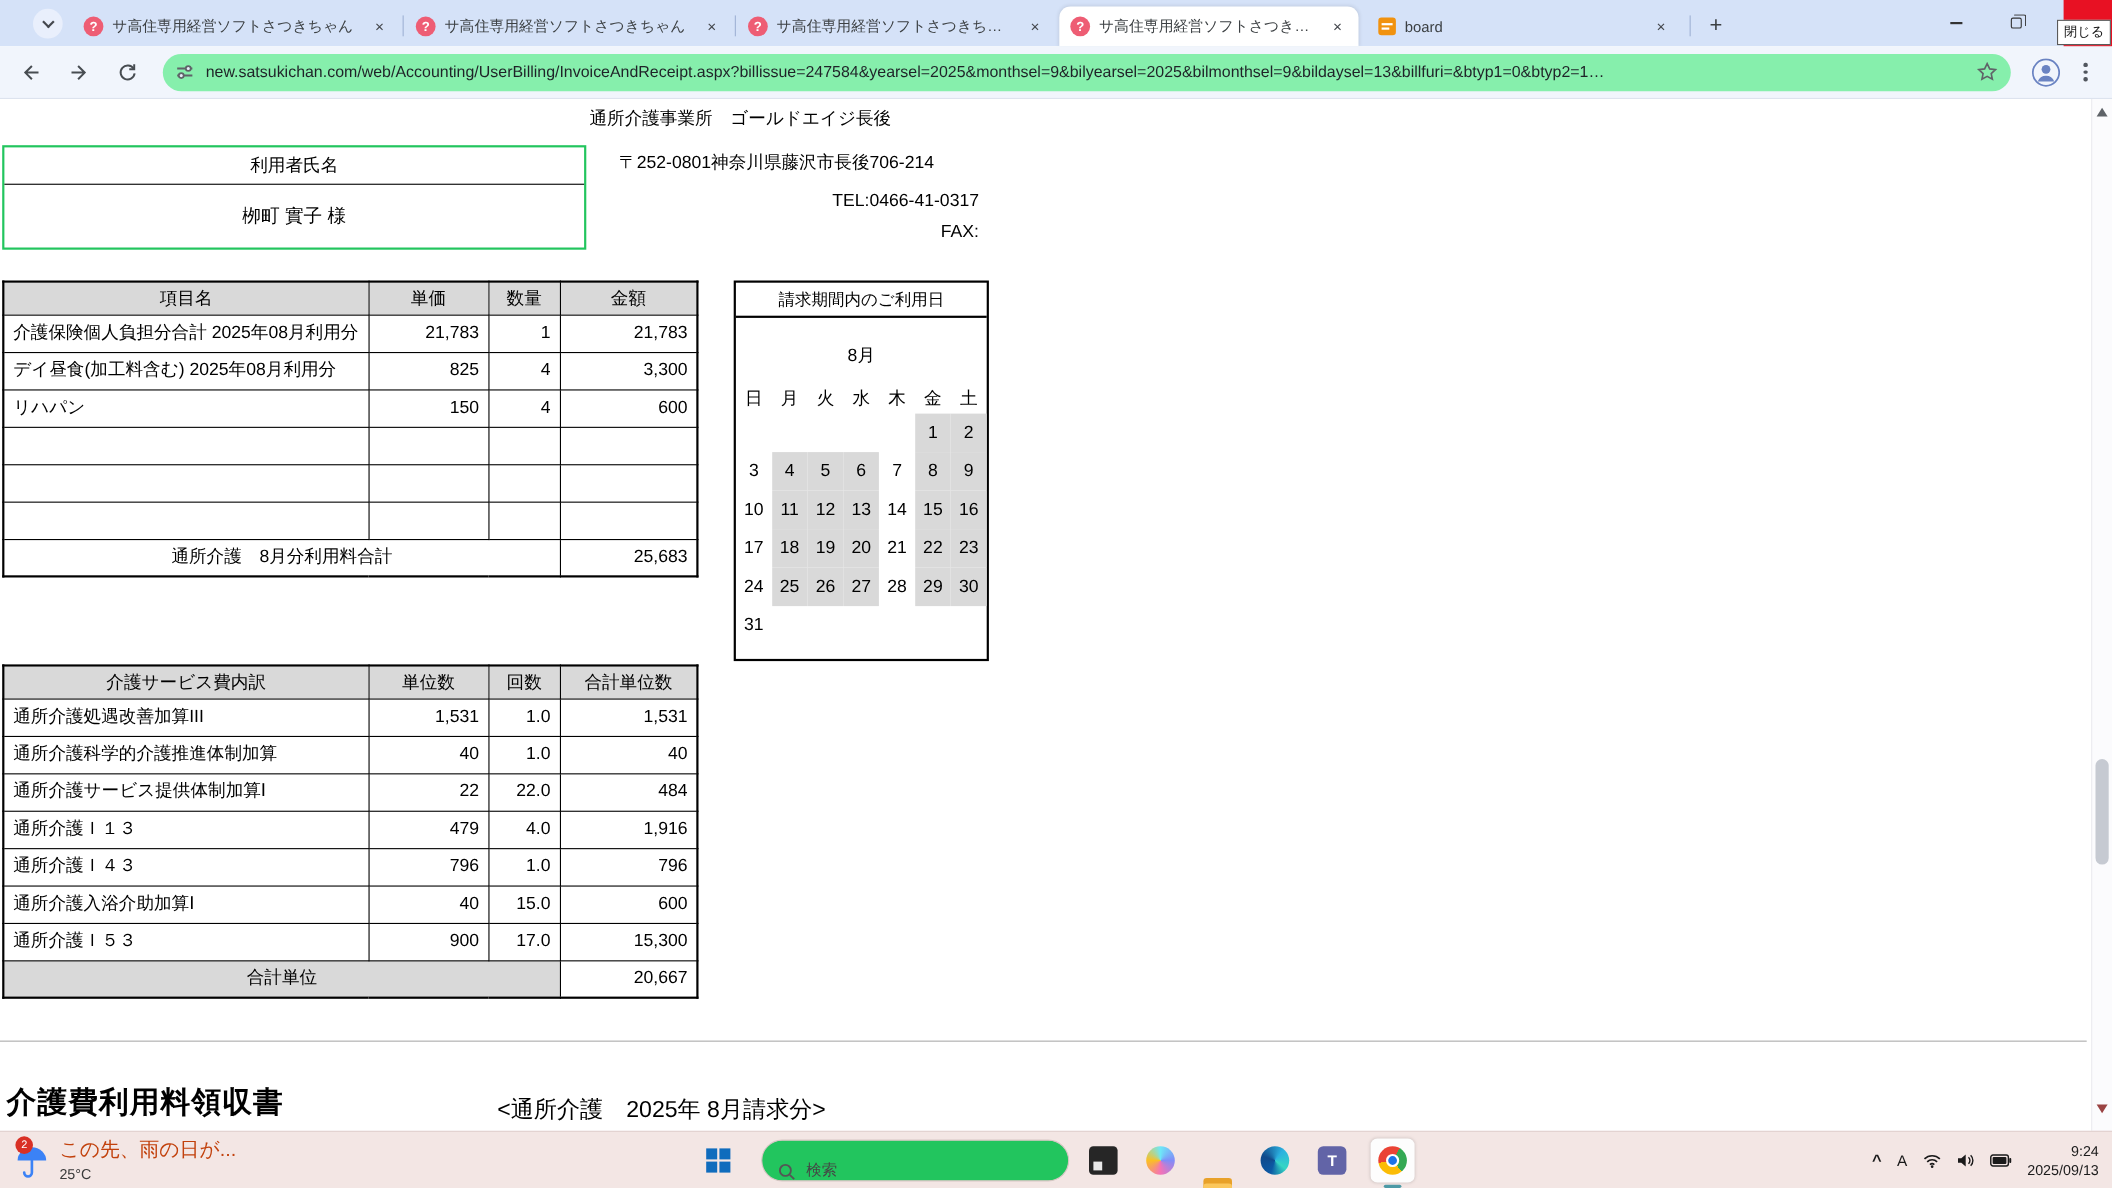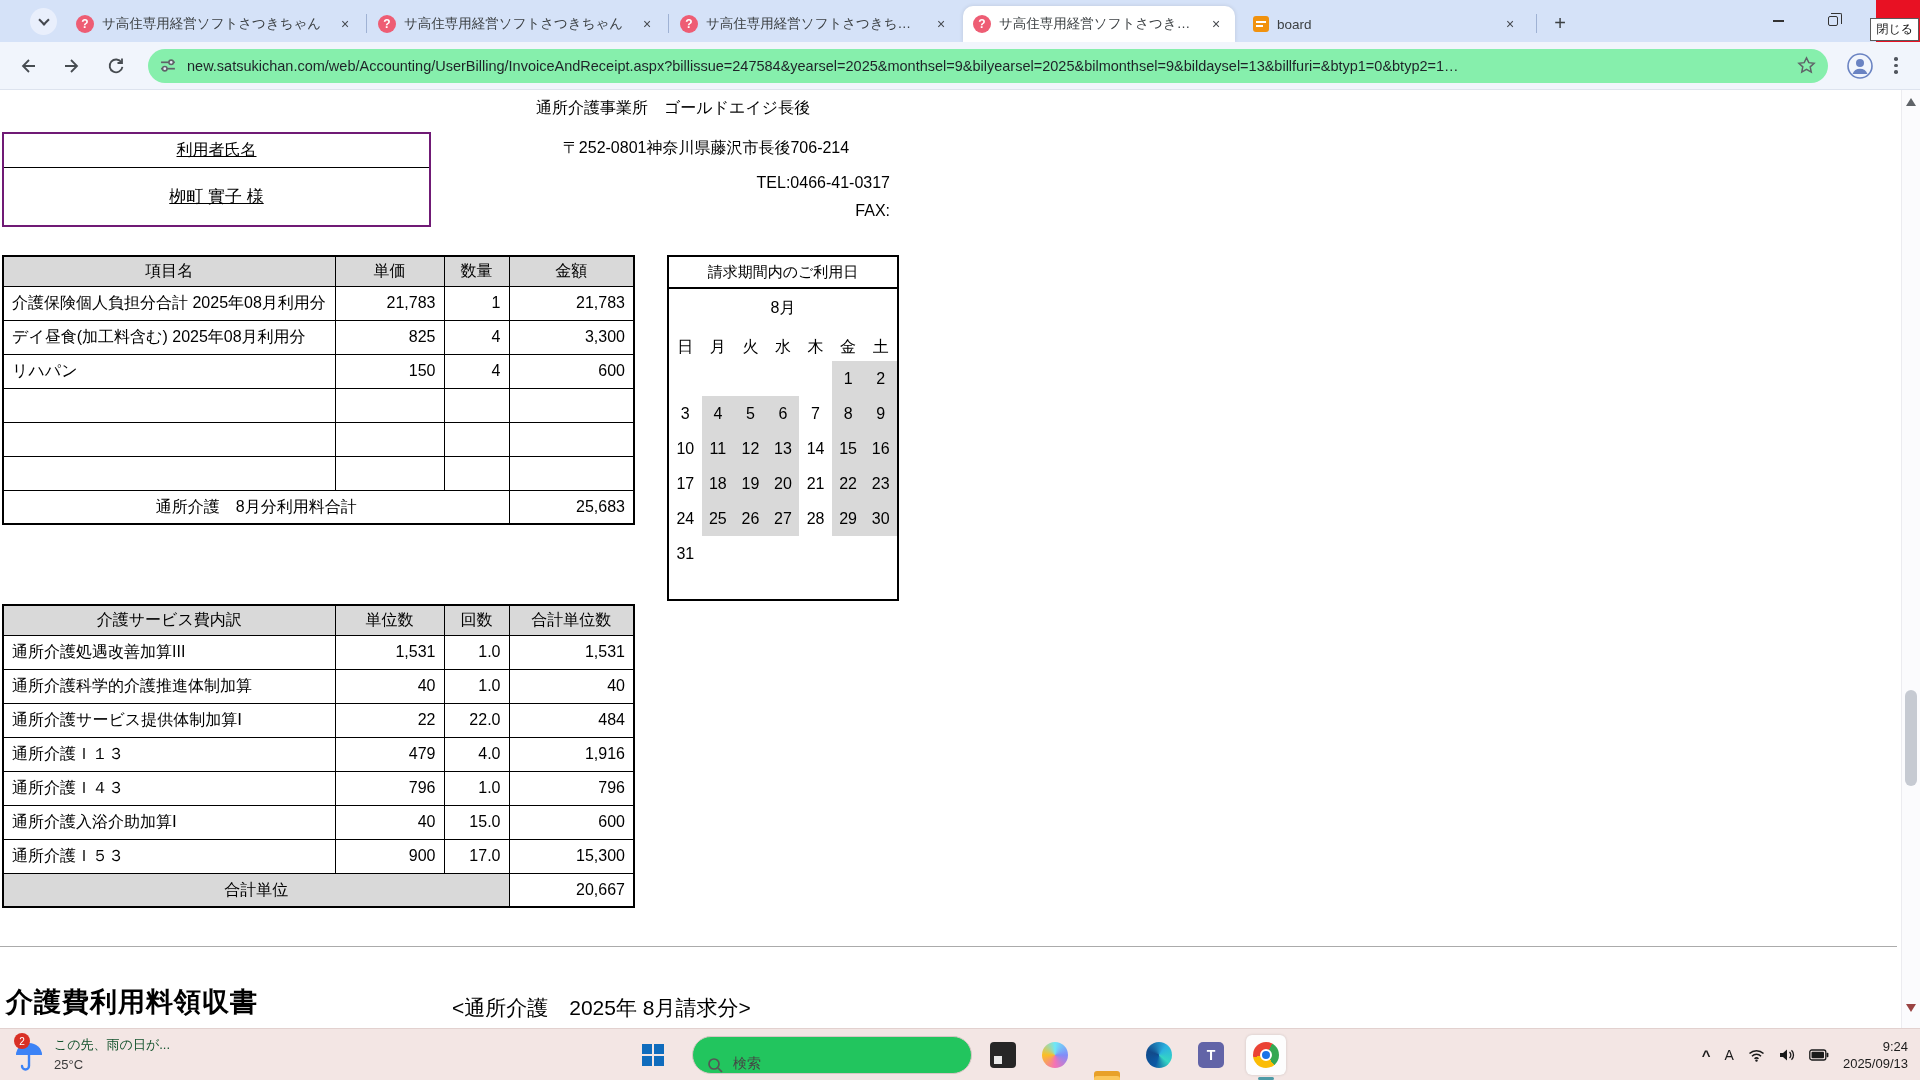--- a/index.html
+++ b/index.html
@@ -52,41 +52,41 @@
   .menu-dots i { width:3.5px; height:3.5px; border-radius:50%; background:#51565e; }
 
   
   .content { position:absolute; top:90px; left:0; right:0; height:938px; background:#fff; color:#000; }
   .abs { position:absolute; }
   .office-name { top:8px; left:433px; width:480px; text-align:center; font-size:16px; }
   .office-postal { top:48px; left:520px; width:372px; text-align:center; font-size:16px; }
   .office-tel { top:84px; left:600px; width:290px; text-align:right; font-size:16px; }
   .office-fax { top:112px; left:600px; width:290px; text-align:right; font-size:16px; }
 
-  .userbox { top:42px; left:2px; width:429px; height:95px; border:2px solid #701a75;text-decoration:underline; }
+  .userbox { top:42px; left:2px; width:531px; height:95px; border:2px solid #22c55e; }
   .userbox .ub-head { height:34px; border-bottom:1px solid #000; display:flex; align-items:center;
                       justify-content:center; font-size:16px; }
   .userbox .ub-name { height:57px; display:flex; align-items:center; justify-content:center; font-size:17px; }
 
   table.doc { border-collapse:collapse; table-layout:fixed; position:absolute; background:#fff; border:2px solid #000; }
   table.doc th, table.doc td { border:1px solid #000; font-size:16px; font-weight:normal; overflow:hidden; }
   table.doc th { background:#d9d9d9; text-align:center; height:30px; padding:2px 4px; }
   table.doc td { height:34px; padding:3px 8px; line-height:20px; }
   td.c-label { text-align:left; }
   td.c-num { text-align:right; padding-right:10px; }
   #invoice-table { left:2px; top:165px; width:631px; }
   #service-table { left:2px; top:514px; width:631px; }
   td.t-label { text-align:center;margin-top:39px; }
   td.t-label.gray { background:#d9d9d9; }
 
   
   .calendar { position:absolute; left:667px; top:165px; width:232px; height:346px; border:2px solid #000; background:#fff; }
   .cal-title { height:32px; border-bottom:2px solid #000; display:flex; align-items:center;
                justify-content:center; font-size:15px; }
-  .cal-month { text-align:center; font-size:16px; margin-top:9px; }
+  .cal-month { text-align:center; font-size:16px; margin-top:24px; }
   table.cal { width:100%; border-collapse:collapse; table-layout:fixed; margin-top:14px; }
   table.cal td { text-align:center; font-size:16px; padding:0; }
   td.cal-wd { height:28px; padding-bottom:8px; }
   td.cal-day { height:35px; }
   td.cal-day.hl { background:#d9d9d9; }
 
   .pagehr { top:856px; left:0; width:1897px; height:1px; background:#ababab; }
   .receipt-title { top:894px; left:6px; font-size:27px; font-weight:bold; letter-spacing:1px; }
   .receipt-sub { top:904px; left:452px; font-size:21px; }
 
@@ -97,21 +97,21 @@
   .sb-down { position:absolute; bottom:16px; left:4px; width:0; height:0; border-left:5px solid transparent;
              border-right:5px solid transparent; border-top:8px solid #9a4343; cursor:pointer; }
   .sb-thumb { position:absolute; left:3px; right:3px; top:600px; height:96px; background:#c6cad2; border-radius:7px; cursor:grab; }
 
   
   .taskbar { position:absolute; left:0; bottom:0; width:100%; height:52px; background:#f3e6e4; border-top:1px solid #e2d1cf; }
   .weather { position:absolute; left:12px; top:4px; display:flex; align-items:center; gap:8px; cursor:pointer; }
   .umb-wrap { position:relative; width:34px; height:42px; }
   .wbadge { position:absolute; left:2px; top:0; width:16px; height:16px; border-radius:50%; background:#d93025;
             color:#fff; font-size:10px; display:flex; align-items:center; justify-content:center; z-index:2; }
-  .wtext1 { font-size:13px; color:#14532d; }
+  .wtext1 { font-size:18px; color:#c2410c; }
   .wtext2 { font-size:13px; color:#3a3a3a; margin-top:3px; }
   .start { position:absolute; left:642px; top:15px; width:22px; height:22px; display:grid;
            grid-template-columns:10px 10px; grid-template-rows:10px 10px; gap:2px; cursor:pointer; }
   .start i { background:#0f6cbd; }
   .tsearch { position:absolute; left:692px; top:7px; width:280px; height:38px; border-radius:19px; background:#22c55e;
              border:1px solid #d8c6c4; display:flex; align-items:flex-end; padding:0 14px; gap:10px; cursor:pointer; }
   .tsearch span { font-size:14px; color:#454545; }
   .tb-ic { position:absolute; top:13px; width:26px; height:26px; cursor:pointer; }
   .ic-black { background:#262626; border-radius:4px; position:relative; }
   .ic-black::after { content:""; position:absolute; left:4px; bottom:4px; width:8px; height:8px; background:#e8e8e8; }

